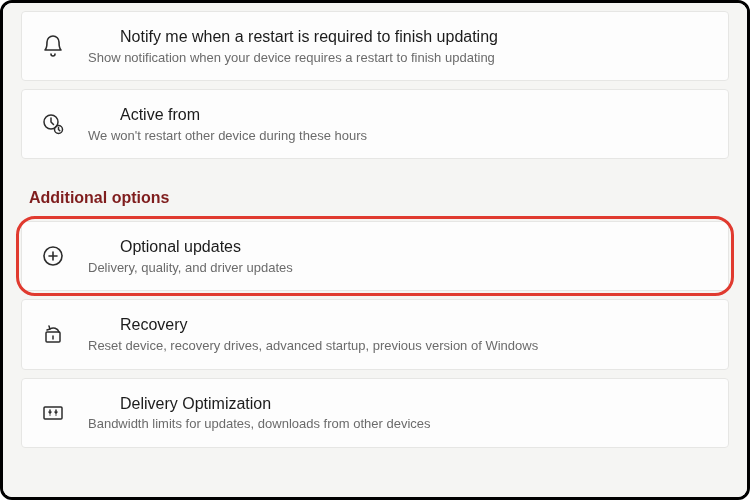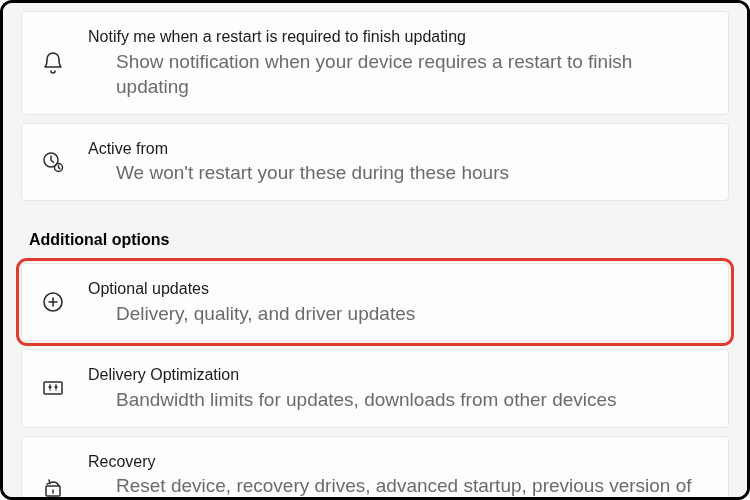--- a/index.html
+++ b/index.html
@@ -18,21 +18,21 @@
     height: 100%;
     background: #f5f5f3;
     padding: 8px 18px 18px 18px;
     display: flex;
     flex-direction: column;
     gap: 8px;
   }
   .section-label {
     font-size: 16px;
     font-weight: 600;
-    color: #000000;
+    color: #7f1d1d;
     margin: 22px 0 6px 8px;
   }
   .card {
     background: #fdfdfd;
     border: 1px solid #e6e6e4;
     border-radius: 4px;
     padding: 14px 18px;
     display: flex;
     align-items: center;
     gap: 22px;
@@ -46,32 +46,32 @@
     align-items: center;
     justify-content: center;
     color: #2d2d2d;
   }
   .card .icon-slot svg { width: 24px; height: 24px; }
   .card .texts { flex: 1 1 auto; display: flex; flex-direction: column; }
   .card .title {
     font-size: 16px;
     color: #1b1b1b;
     line-height: 1.35;
+    margin-left: 32px;
   }
   .card .subtitle {
-    font-size: 19px;
+    font-size: 13px;
     color: #6b6b6b;
     line-height: 1.35;
     margin-top: 1px;
-    margin-left: 28px;
   }
   .highlighted {
     outline: 3px solid #e03a2f;
     outline-offset: 2px;
-    border-radius: 6px;
+    border-radius: 14px;
   }
 </style>
 </head>
 <body>
 
 <div class="surface">
 
   <div class="card">
     <span class="icon-slot">
       <svg viewBox="0 0 24 24" fill="none" stroke="currentColor" stroke-width="1.6" stroke-linecap="round" stroke-linejoin="round">
@@ -89,21 +89,21 @@
     <span class="icon-slot">
       <svg viewBox="0 0 24 24" fill="none" stroke="currentColor" stroke-width="1.5" stroke-linecap="round" stroke-linejoin="round">
         <circle cx="10" cy="10" r="7"></circle>
         <path d="M10 6v4l2.5 2.5"></path>
         <circle cx="17.5" cy="17.5" r="4"></circle>
         <path d="M17.5 15.5v2l1.3 1.3"></path>
       </svg>
     </span>
     <div class="texts">
       <span class="title">Active from</span>
-      <span class="subtitle">We won't restart your these during these hours</span>
+      <span class="subtitle">We won't restart other device during these hours</span>
     </div>
   </div>
 
   <div class="section-label">Additional options</div>
 
   <div class="highlighted">
     <div class="card">
       <span class="icon-slot">
         <svg viewBox="0 0 24 24" fill="none" stroke="currentColor" stroke-width="1.6" stroke-linecap="round" stroke-linejoin="round">
           <circle cx="12" cy="12" r="9"></circle>
@@ -113,39 +113,39 @@
       <div class="texts">
         <span class="title">Optional updates</span>
         <span class="subtitle">Delivery, quality, and driver updates</span>
       </div>
     </div>
   </div>
 
   <div class="card">
     <span class="icon-slot">
       <svg viewBox="0 0 24 24" fill="none" stroke="currentColor" stroke-width="1.5" stroke-linecap="round" stroke-linejoin="round">
-        <rect x="3" y="6" width="18" height="12" rx="1"></rect>
-        <path d="M9 9v3M9 14l0 0M15 9v3M15 14l0 0"></path>
-        <path d="M8 11l1 1 1-1M14 11l1 1 1-1"></path>
-      </svg>
-    </span>
-    <div class="texts">
-      <span class="title">Delivery Optimization</span>
-      <span class="subtitle">Bandwidth limits for updates, downloads from other devices</span>
-    </div>
-  </div>
-
-  <div class="card">
-    <span class="icon-slot">
-      <svg viewBox="0 0 24 24" fill="none" stroke="currentColor" stroke-width="1.5" stroke-linecap="round" stroke-linejoin="round">
         <rect x="5" y="10" width="14" height="10" rx="1"></rect>
         <path d="M12 14v3"></path>
         <path d="M9 7a6 6 0 0 1 9 3"></path>
         <path d="M6 8l3-1-1-3"></path>
       </svg>
     </span>
     <div class="texts">
       <span class="title">Recovery</span>
       <span class="subtitle">Reset device, recovery drives, advanced startup, previous version of Windows</span>
     </div>
   </div>
 
+  <div class="card">
+    <span class="icon-slot">
+      <svg viewBox="0 0 24 24" fill="none" stroke="currentColor" stroke-width="1.5" stroke-linecap="round" stroke-linejoin="round">
+        <rect x="3" y="6" width="18" height="12" rx="1"></rect>
+        <path d="M9 9v3M9 14l0 0M15 9v3M15 14l0 0"></path>
+        <path d="M8 11l1 1 1-1M14 11l1 1 1-1"></path>
+      </svg>
+    </span>
+    <div class="texts">
+      <span class="title">Delivery Optimization</span>
+      <span class="subtitle">Bandwidth limits for updates, downloads from other devices</span>
+    </div>
+  </div>
+
 </div>
 
 </body></html>

